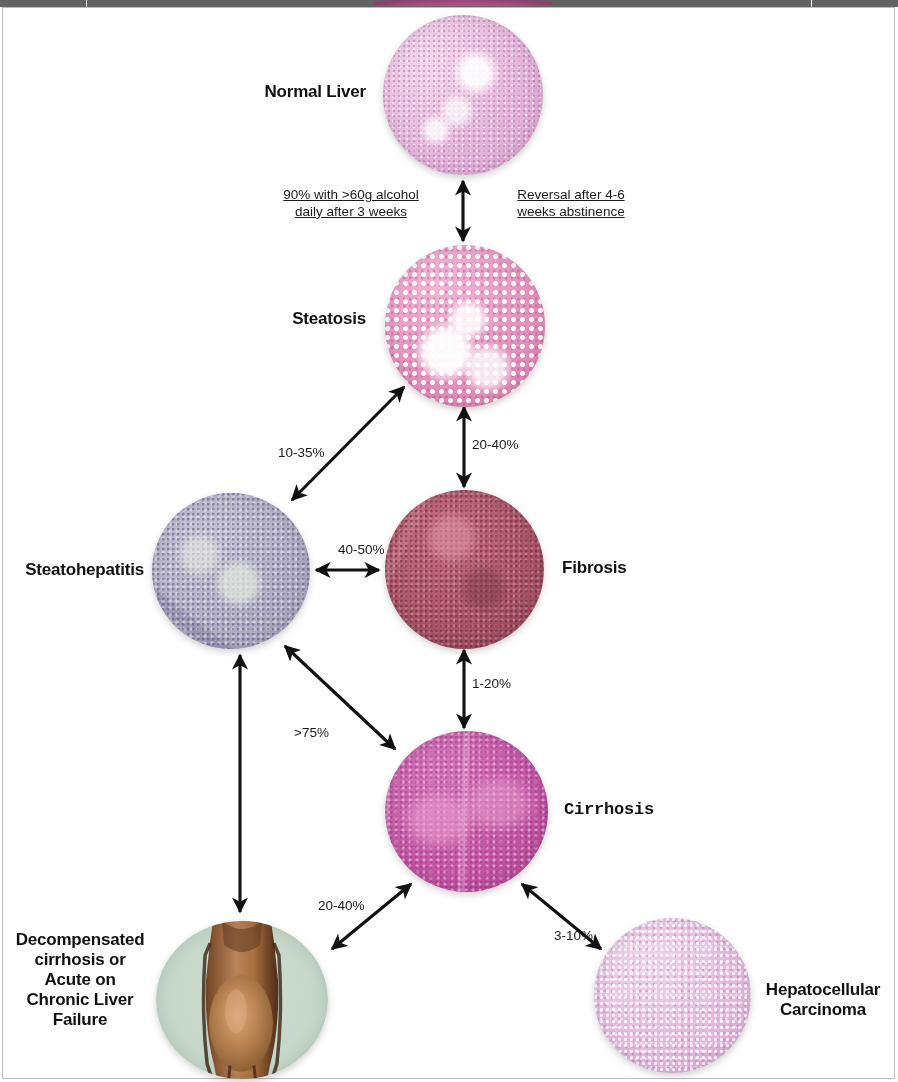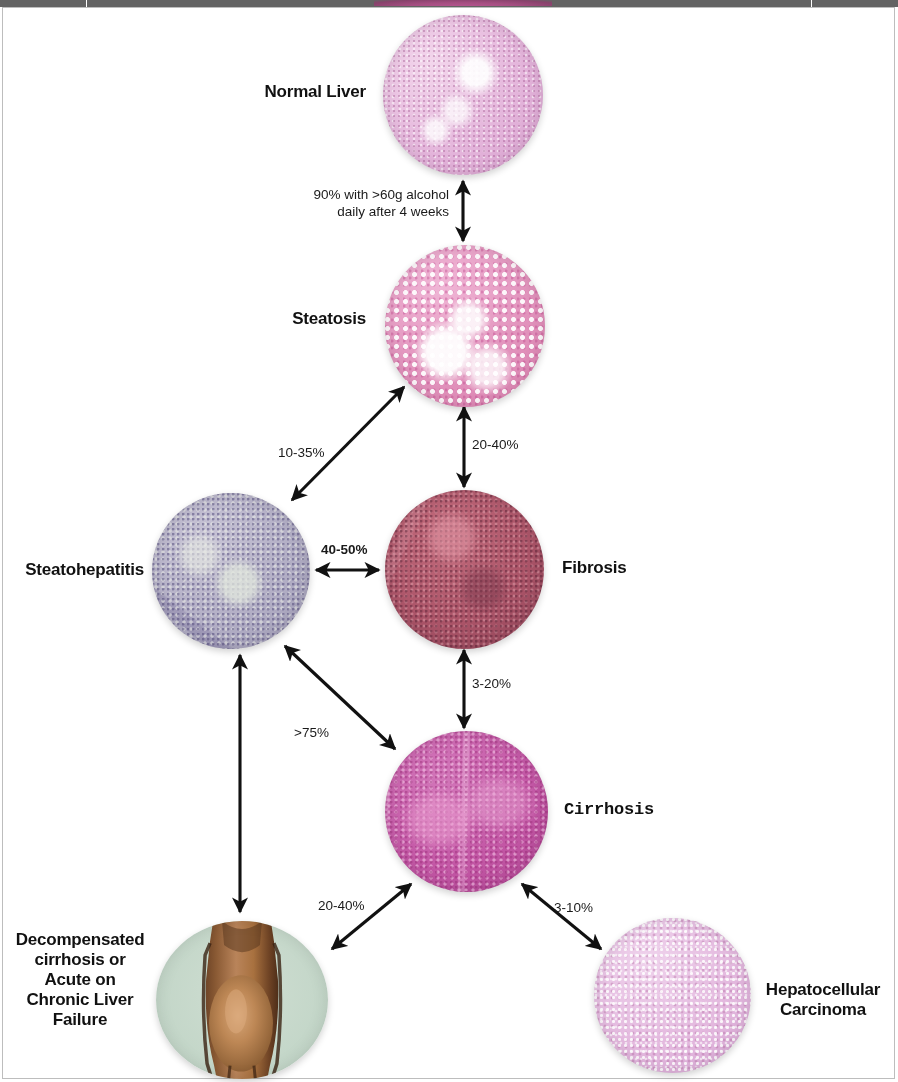--- a/index.html
+++ b/index.html
@@ -165,21 +165,21 @@
   .label.center { text-align: center; }
 
   .edge-label {
     position: absolute;
     color: #1a1a1a;
     font-size: 13.5px;
     font-weight: 500;
     line-height: 1.25;
     white-space: nowrap;
   }
-  .edge-label.center { text-align: right; }
+  .edge-label.center { text-align: center; text-decoration: underline; }
 </style>
 </head>
 <body>
 
 <div id="page">
 
   <div class="top-band">
     <div class="divider" style="left:86px"></div>
     <div class="divider" style="left:811px"></div>
   </div>
@@ -265,32 +265,36 @@
       <div>Failure</div>
     </div>
 
     <div class="label multiline center" style="left:752px; top:980px; width:142px;">
       <div>Hepatocellular</div>
       <div>Carcinoma</div>
     </div>
 
     <div class="edge-label center" style="left:253px; top:187px; width:196px;">
       <div>90% with &gt;60g alcohol</div>
-      <div>daily after 4 weeks</div>
-    </div>
-
+      <div>daily after 3 weeks</div>
+    </div>
+
+    <div class="edge-label center" style="left:478px; top:187px; width:186px;">
+      <div>Reversal after 4-6</div>
+      <div>weeks abstinence</div>
+    </div>
 
     <div class="edge-label" style="left:278px; top:445px;">10-35%</div>
 
     <div class="edge-label" style="left:472px; top:437px;">20-40%</div>
 
-    <div class="edge-label" style="left:321px; top:542px;font-weight:bold;">40-50%</div>
-
-    <div class="edge-label" style="left:472px; top:676px;">3-20%</div>
+    <div class="edge-label" style="left:338px; top:542px;">40-50%</div>
+
+    <div class="edge-label" style="left:472px; top:676px;">1-20%</div>
 
     <div class="edge-label" style="left:294px; top:702px;margin-top:23px;">&gt;75%</div>
 
     <div class="edge-label" style="left:318px; top:898px;">20-40%</div>
 
-    <div class="edge-label" style="left:554px; top:900px;">3-10%</div>
+    <div class="edge-label" style="left:554px; top:928px;">3-10%</div>
 
   </div>
 </div>
 
 </body></html>

